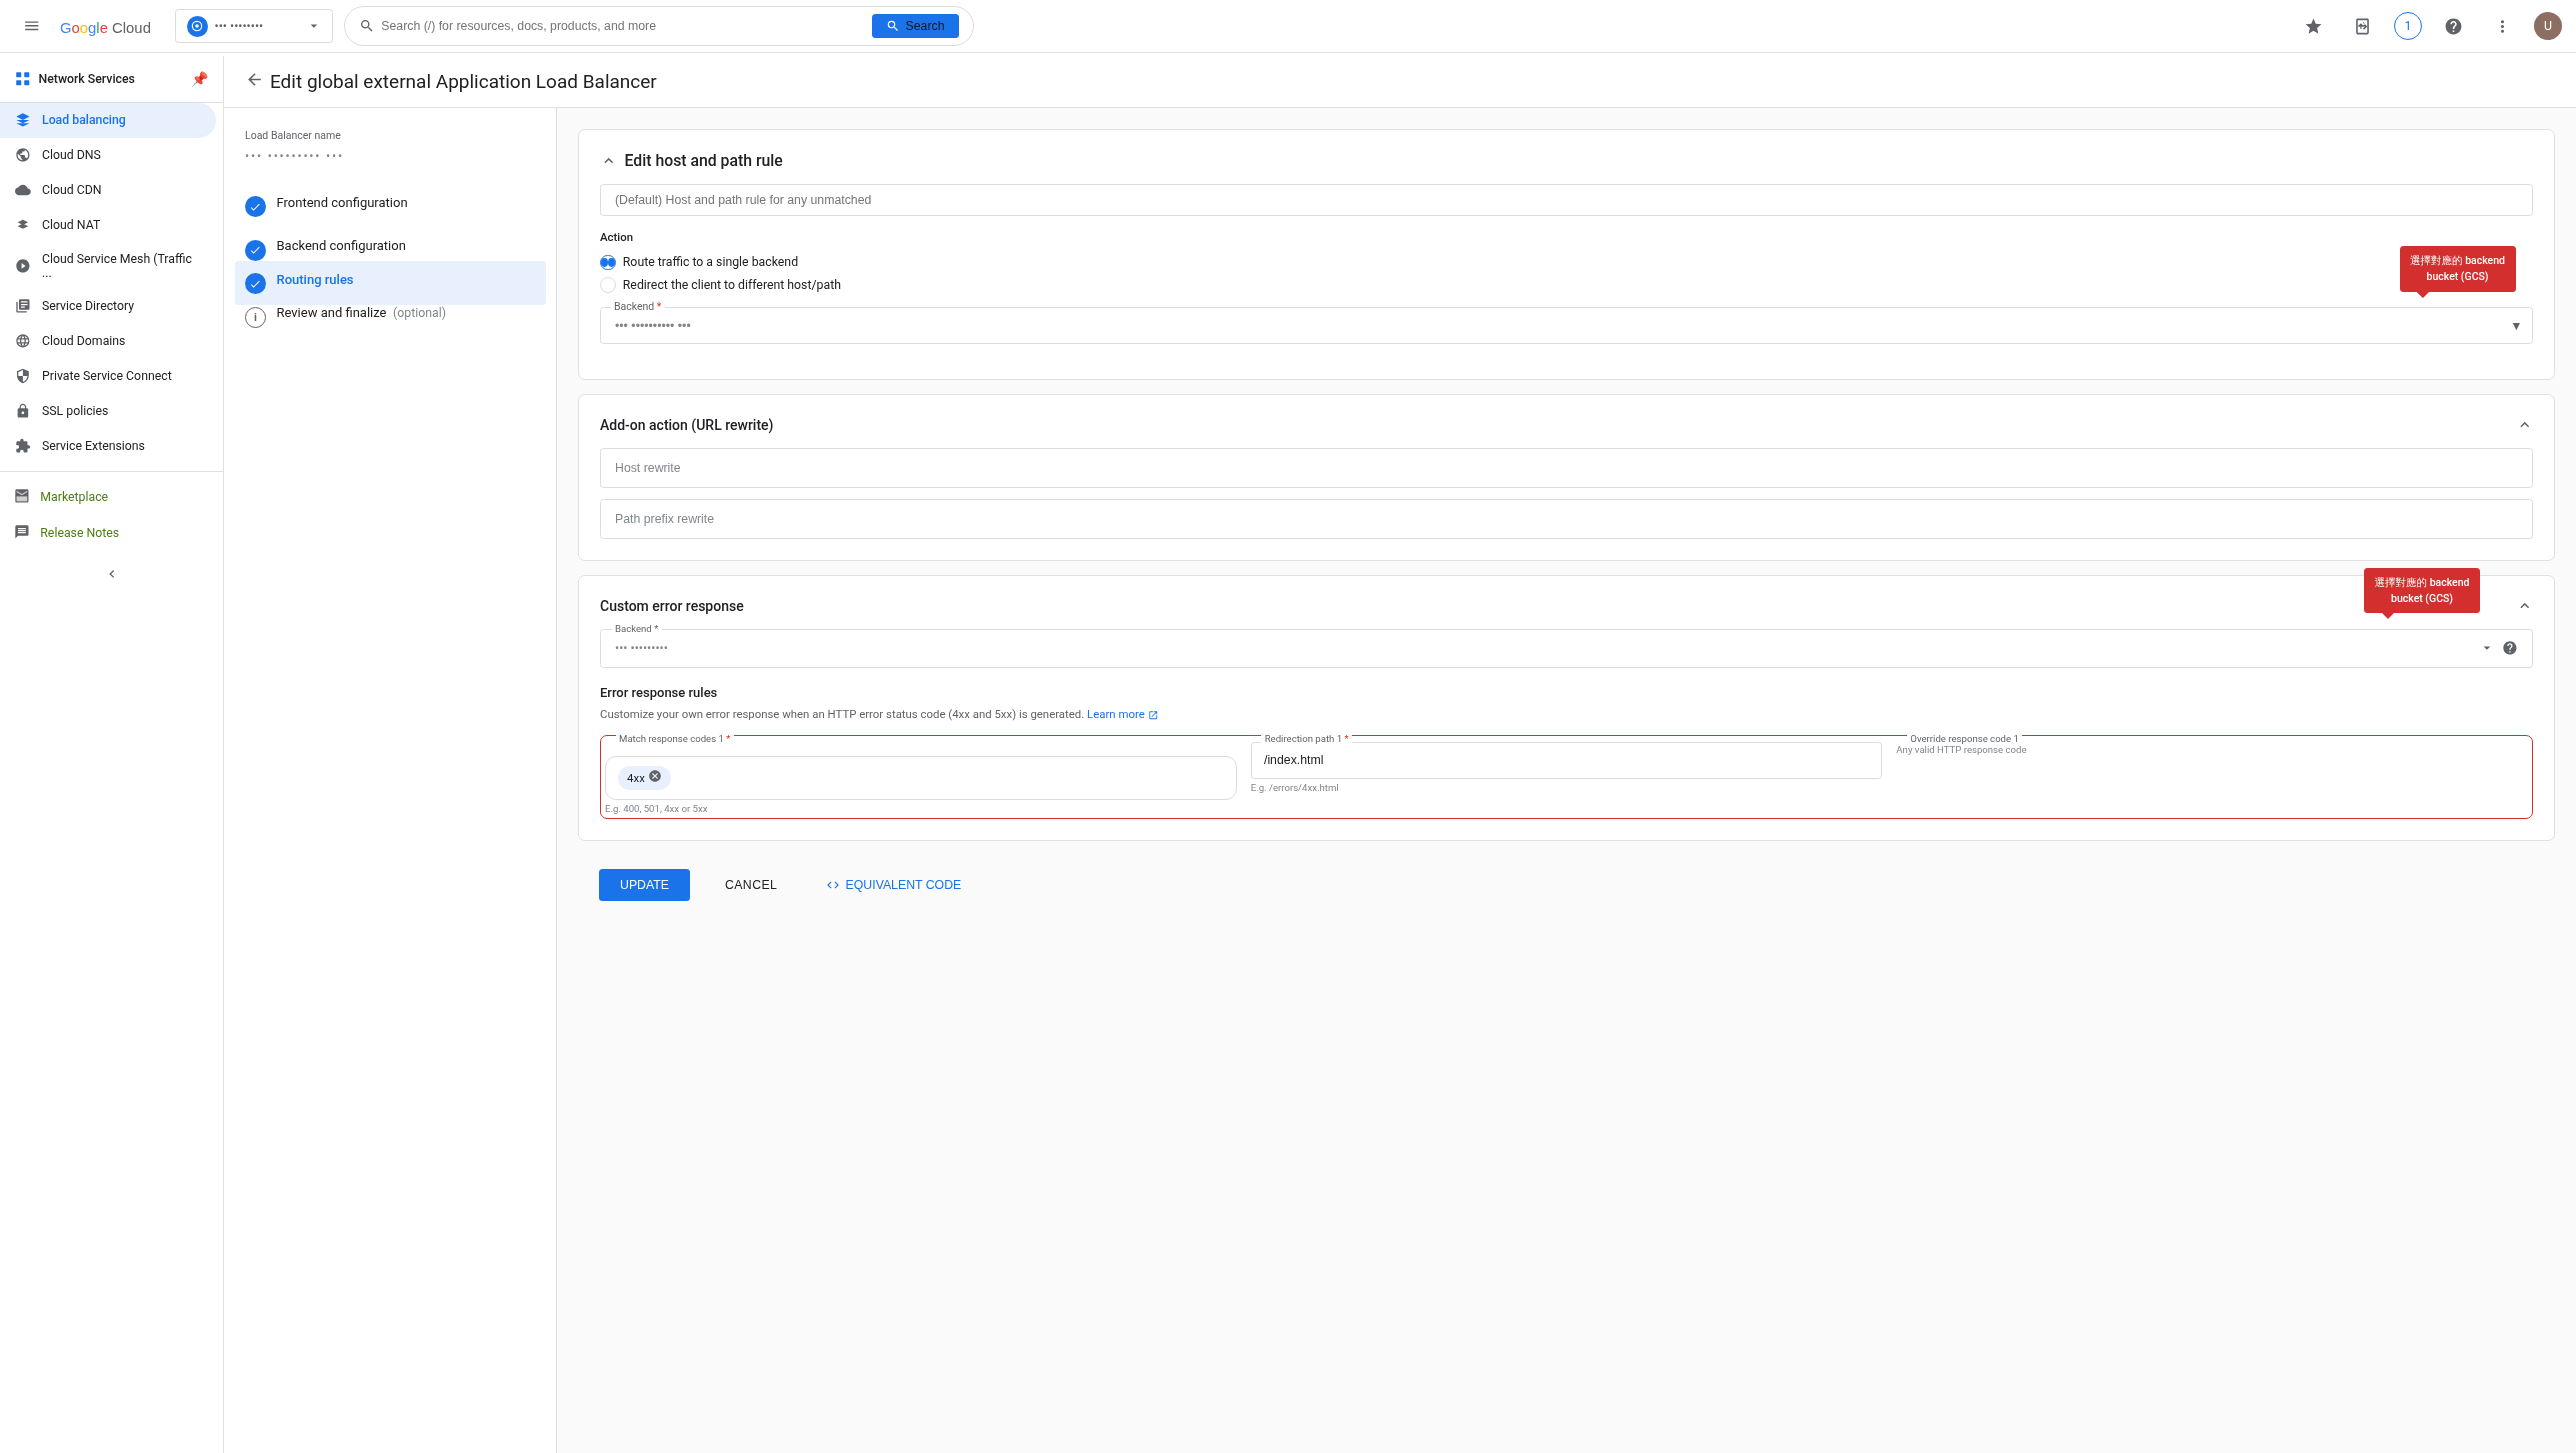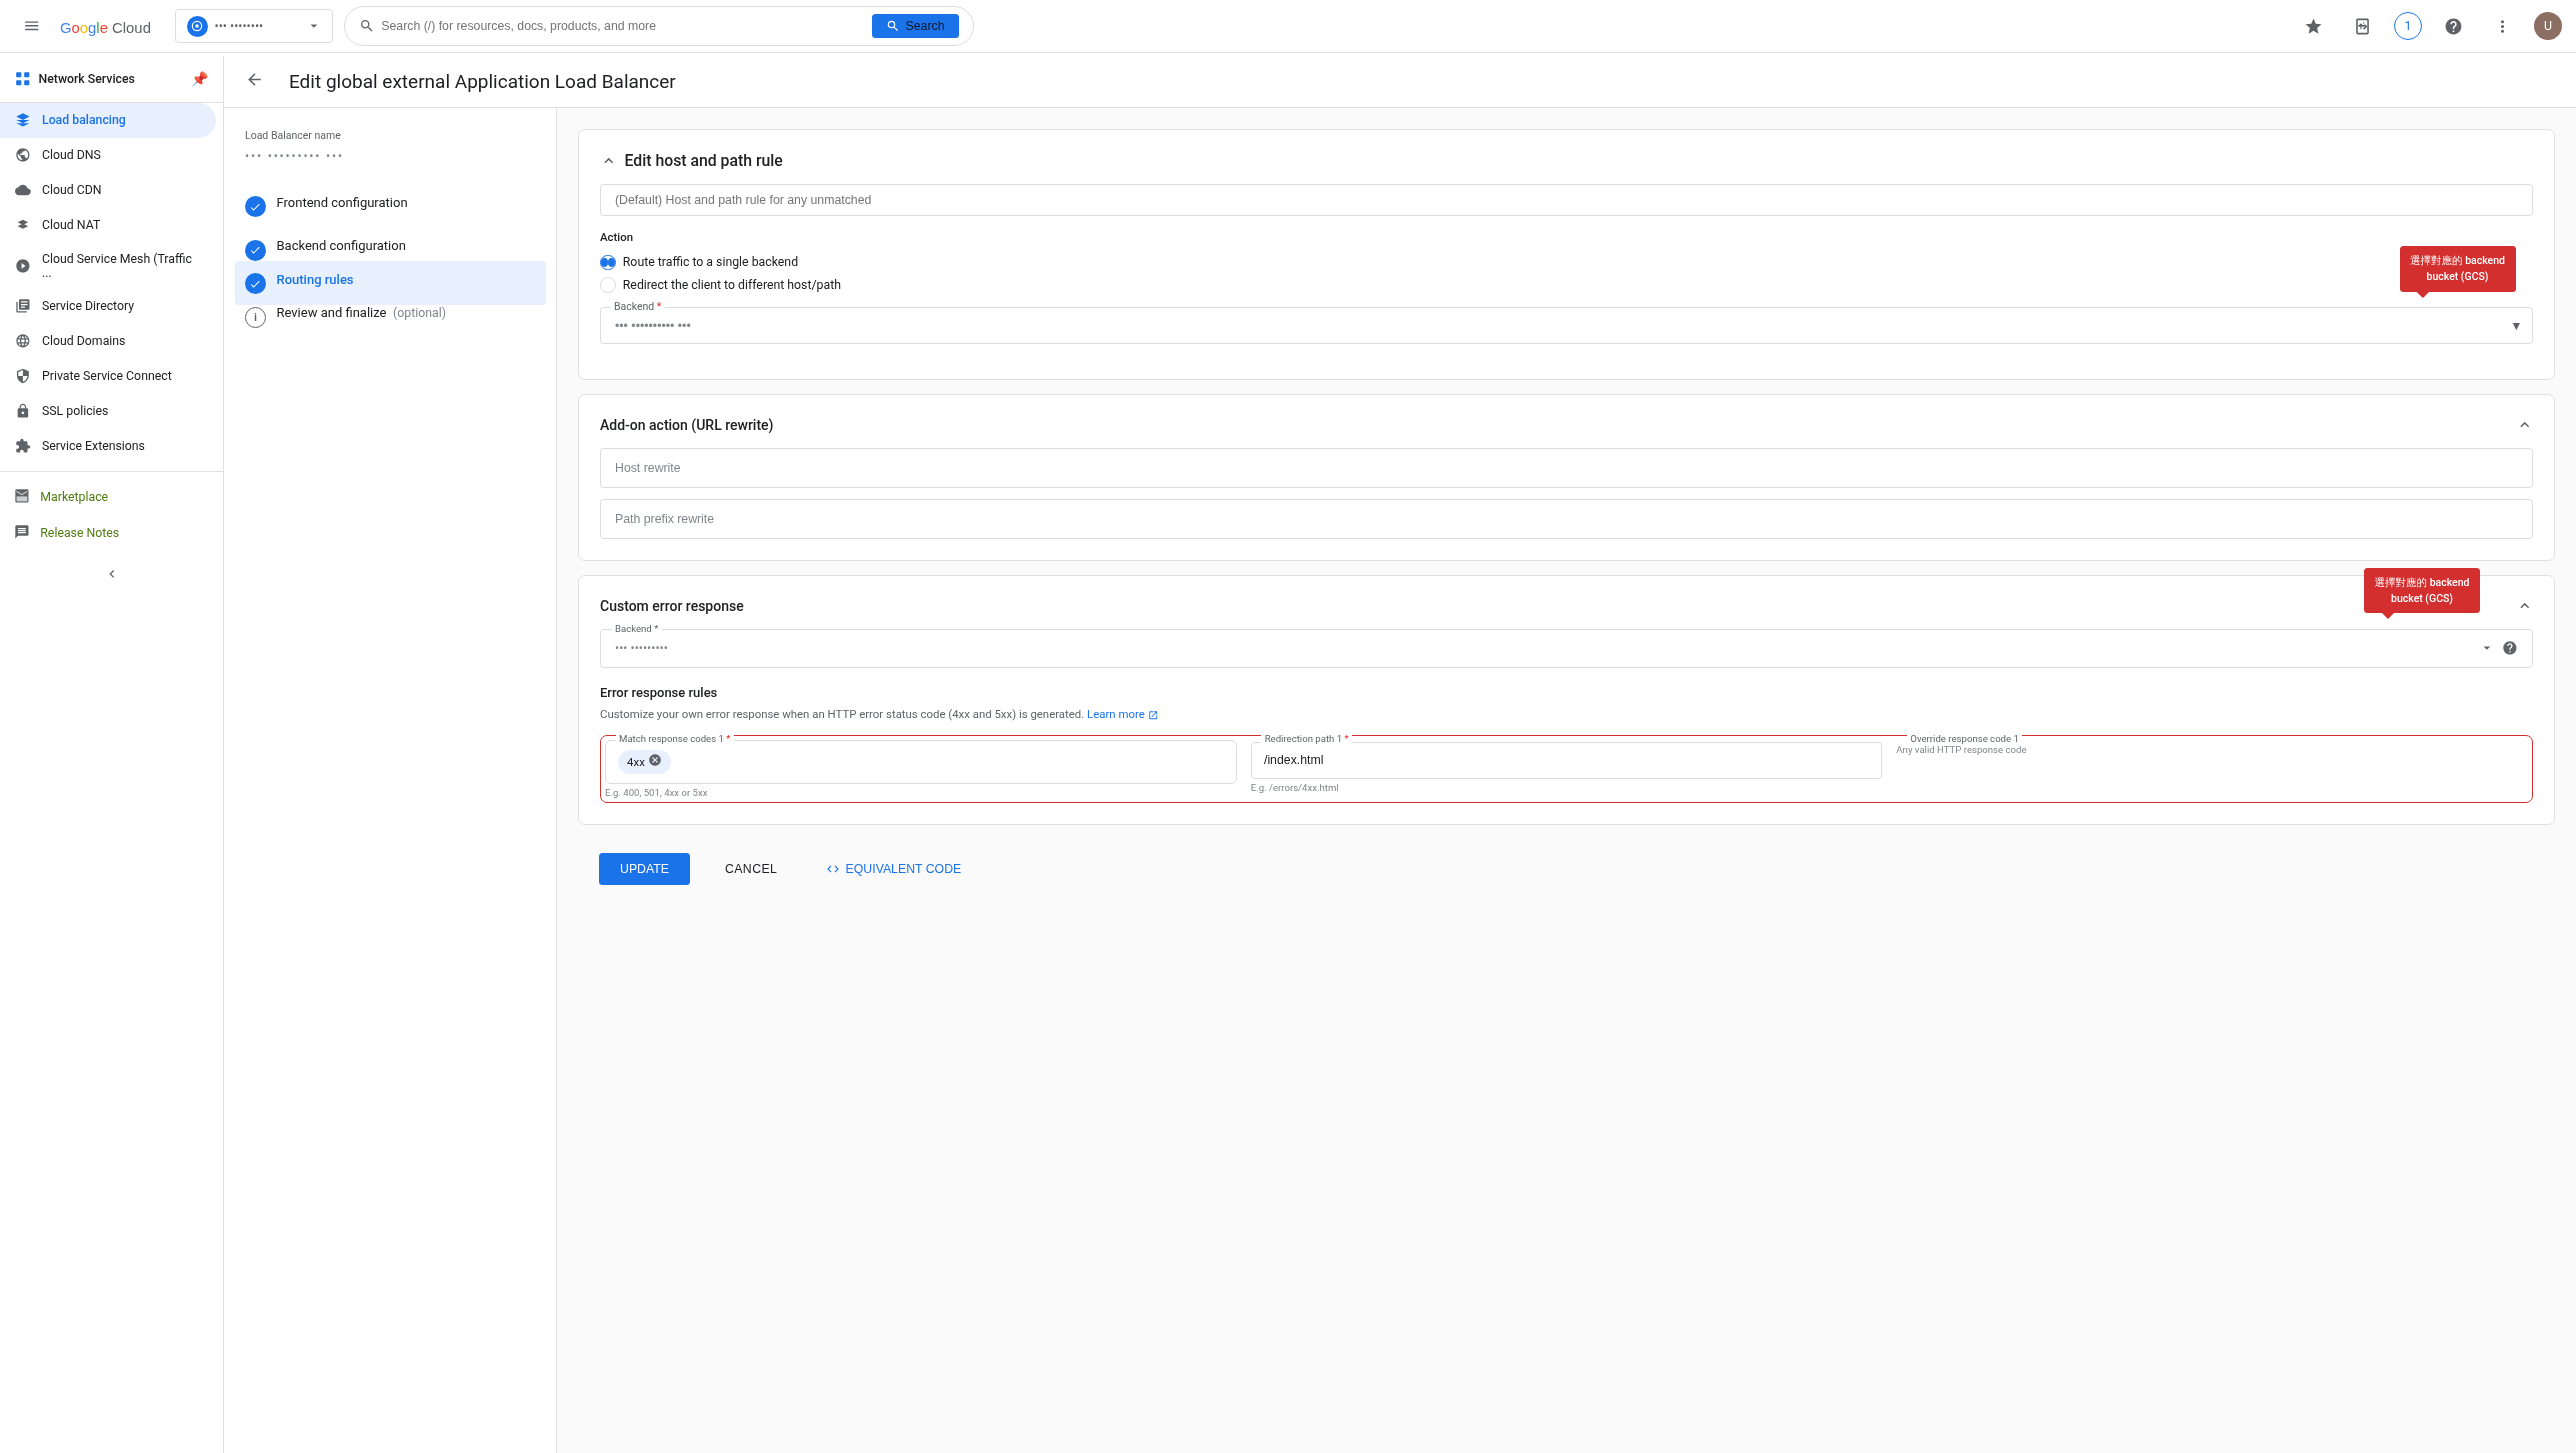--- a/index.html
+++ b/index.html
@@ -41,21 +41,21 @@
     .sidebar-item .item-icon { width: 17.5px; height: 17.5px; display: flex; align-items: center; justify-content: center; color: #5f6368; flex-shrink: 0; }
     .sidebar-item.active .item-icon { color: #1a73e8; }
     .sidebar-divider { height: 0.9px; background: #e0e0e0; margin: 7px 0; }
     .sidebar-bottom-item { display: flex; align-items: center; gap: 10.5px; padding: 8.8px 14px; cursor: pointer; color: #4d7c0f; font-size: 12.3px; }
     .collapse-btn { display: flex; align-items: center; justify-content: center; padding: 14px; cursor: pointer; color: #5f6368; }
 
     
     .main-content { flex: 1; display: flex; flex-direction: column; overflow: hidden; }
 
     
-    .page-header { display: flex; align-items: center; gap: 25px; padding: 14px 21px; border-bottom: 0.9px solid #e0e0e0; }
+    .page-header { display: flex; align-items: center; gap: 6px; padding: 14px 21px; border-bottom: 0.9px solid #e0e0e0; }
     .back-btn { cursor: pointer; color: #5f6368; font-size: 17.5px; }
     .page-title { font-size: 19px; color: #202124; font-weight: 400; }
 
     
     .content-body { display: flex; flex: 1; overflow: hidden; }
 
     
     .steps-panel { width: 333px; flex-shrink: 0; padding: 21px; border-right: 0.9px solid #e0e0e0; overflow-y: auto; }
     .lb-name-section { margin-bottom: 21px; }
     .lb-name-label { font-size: 10.5px; color: #5f6368; margin-bottom: 7px; }
@@ -482,21 +482,21 @@
                     <path d="M19 19H5V5h7V3H5a2 2 0 0 0-2 2v14a2 2 0 0 0 2 2h14a2 2 0 0 0 2-2v-7h-2v7zM14 3v2h3.59l-9.83 9.83 1.41 1.41L19 6.41V10h2V3h-7z"></path>
                   </svg>
               </a>
             </div>
 
             <div class="error-rules-section">
               <div class="error-fields-row">
 
                 <div class="error-field">
                   <span class="error-field-label required">Match response codes 1</span>
-                  <div style="border:0.9px solid #dadce0; border-radius:6px; padding:8.8px 12.3px; background:white;">
+                  <div style="border:0.9px solid #dadce0; border-radius:11px; padding:8.8px 12.3px; background:white;margin-top:16px;">
                     <div class="chip">
                       <span>4xx</span>
                       <span class="chip-close">
                         <svg width="14" height="14" viewBox="0 0 24 24" fill="#5f6368">
                             <path d="M12 2C6.47 2 2 6.47 2 12s4.47 10 10 10 10-4.47 10-10S17.53 2 12 2zm5 13.59L15.59 17 12 13.41 8.41 17 7 15.59 10.59 12 7 8.41 8.41 7 12 10.59 15.59 7 17 8.41 13.41 12 17 15.59z"></path>
                           </svg>
                       </span>
                     </div>
                   </div>
                   <div class="error-field-hint">E.g. 400, 501, 4xx or 5xx</div>

